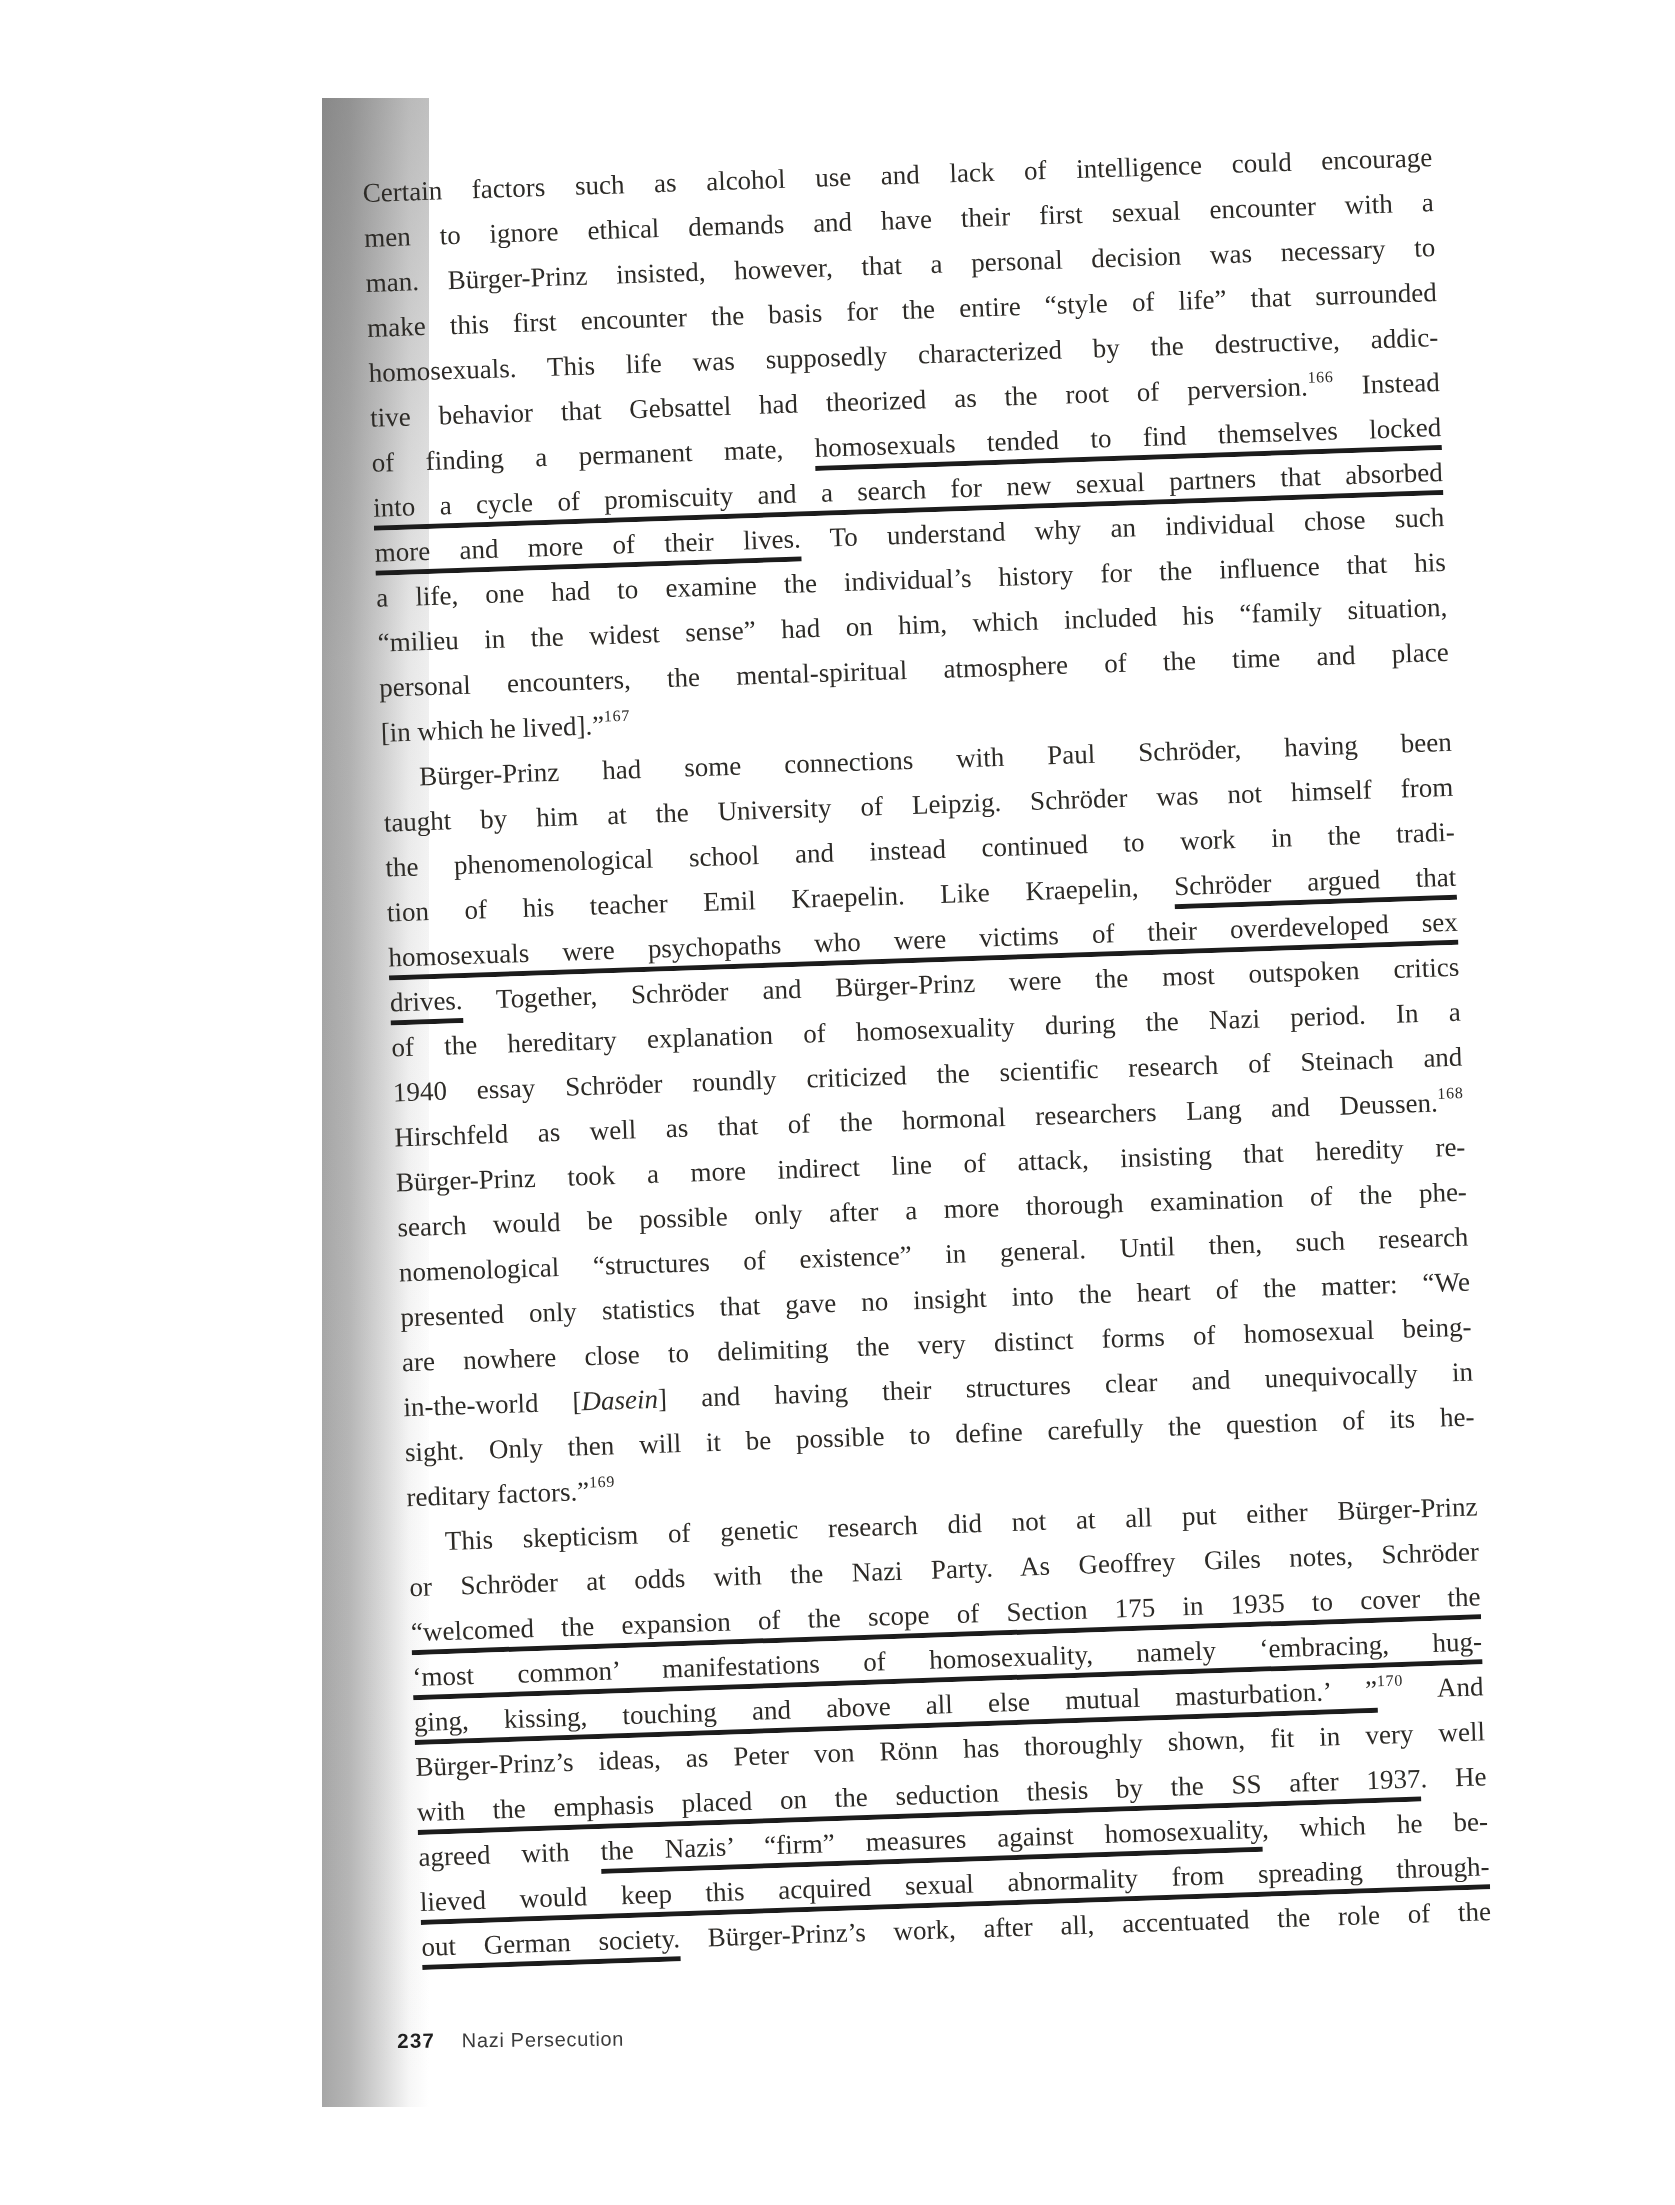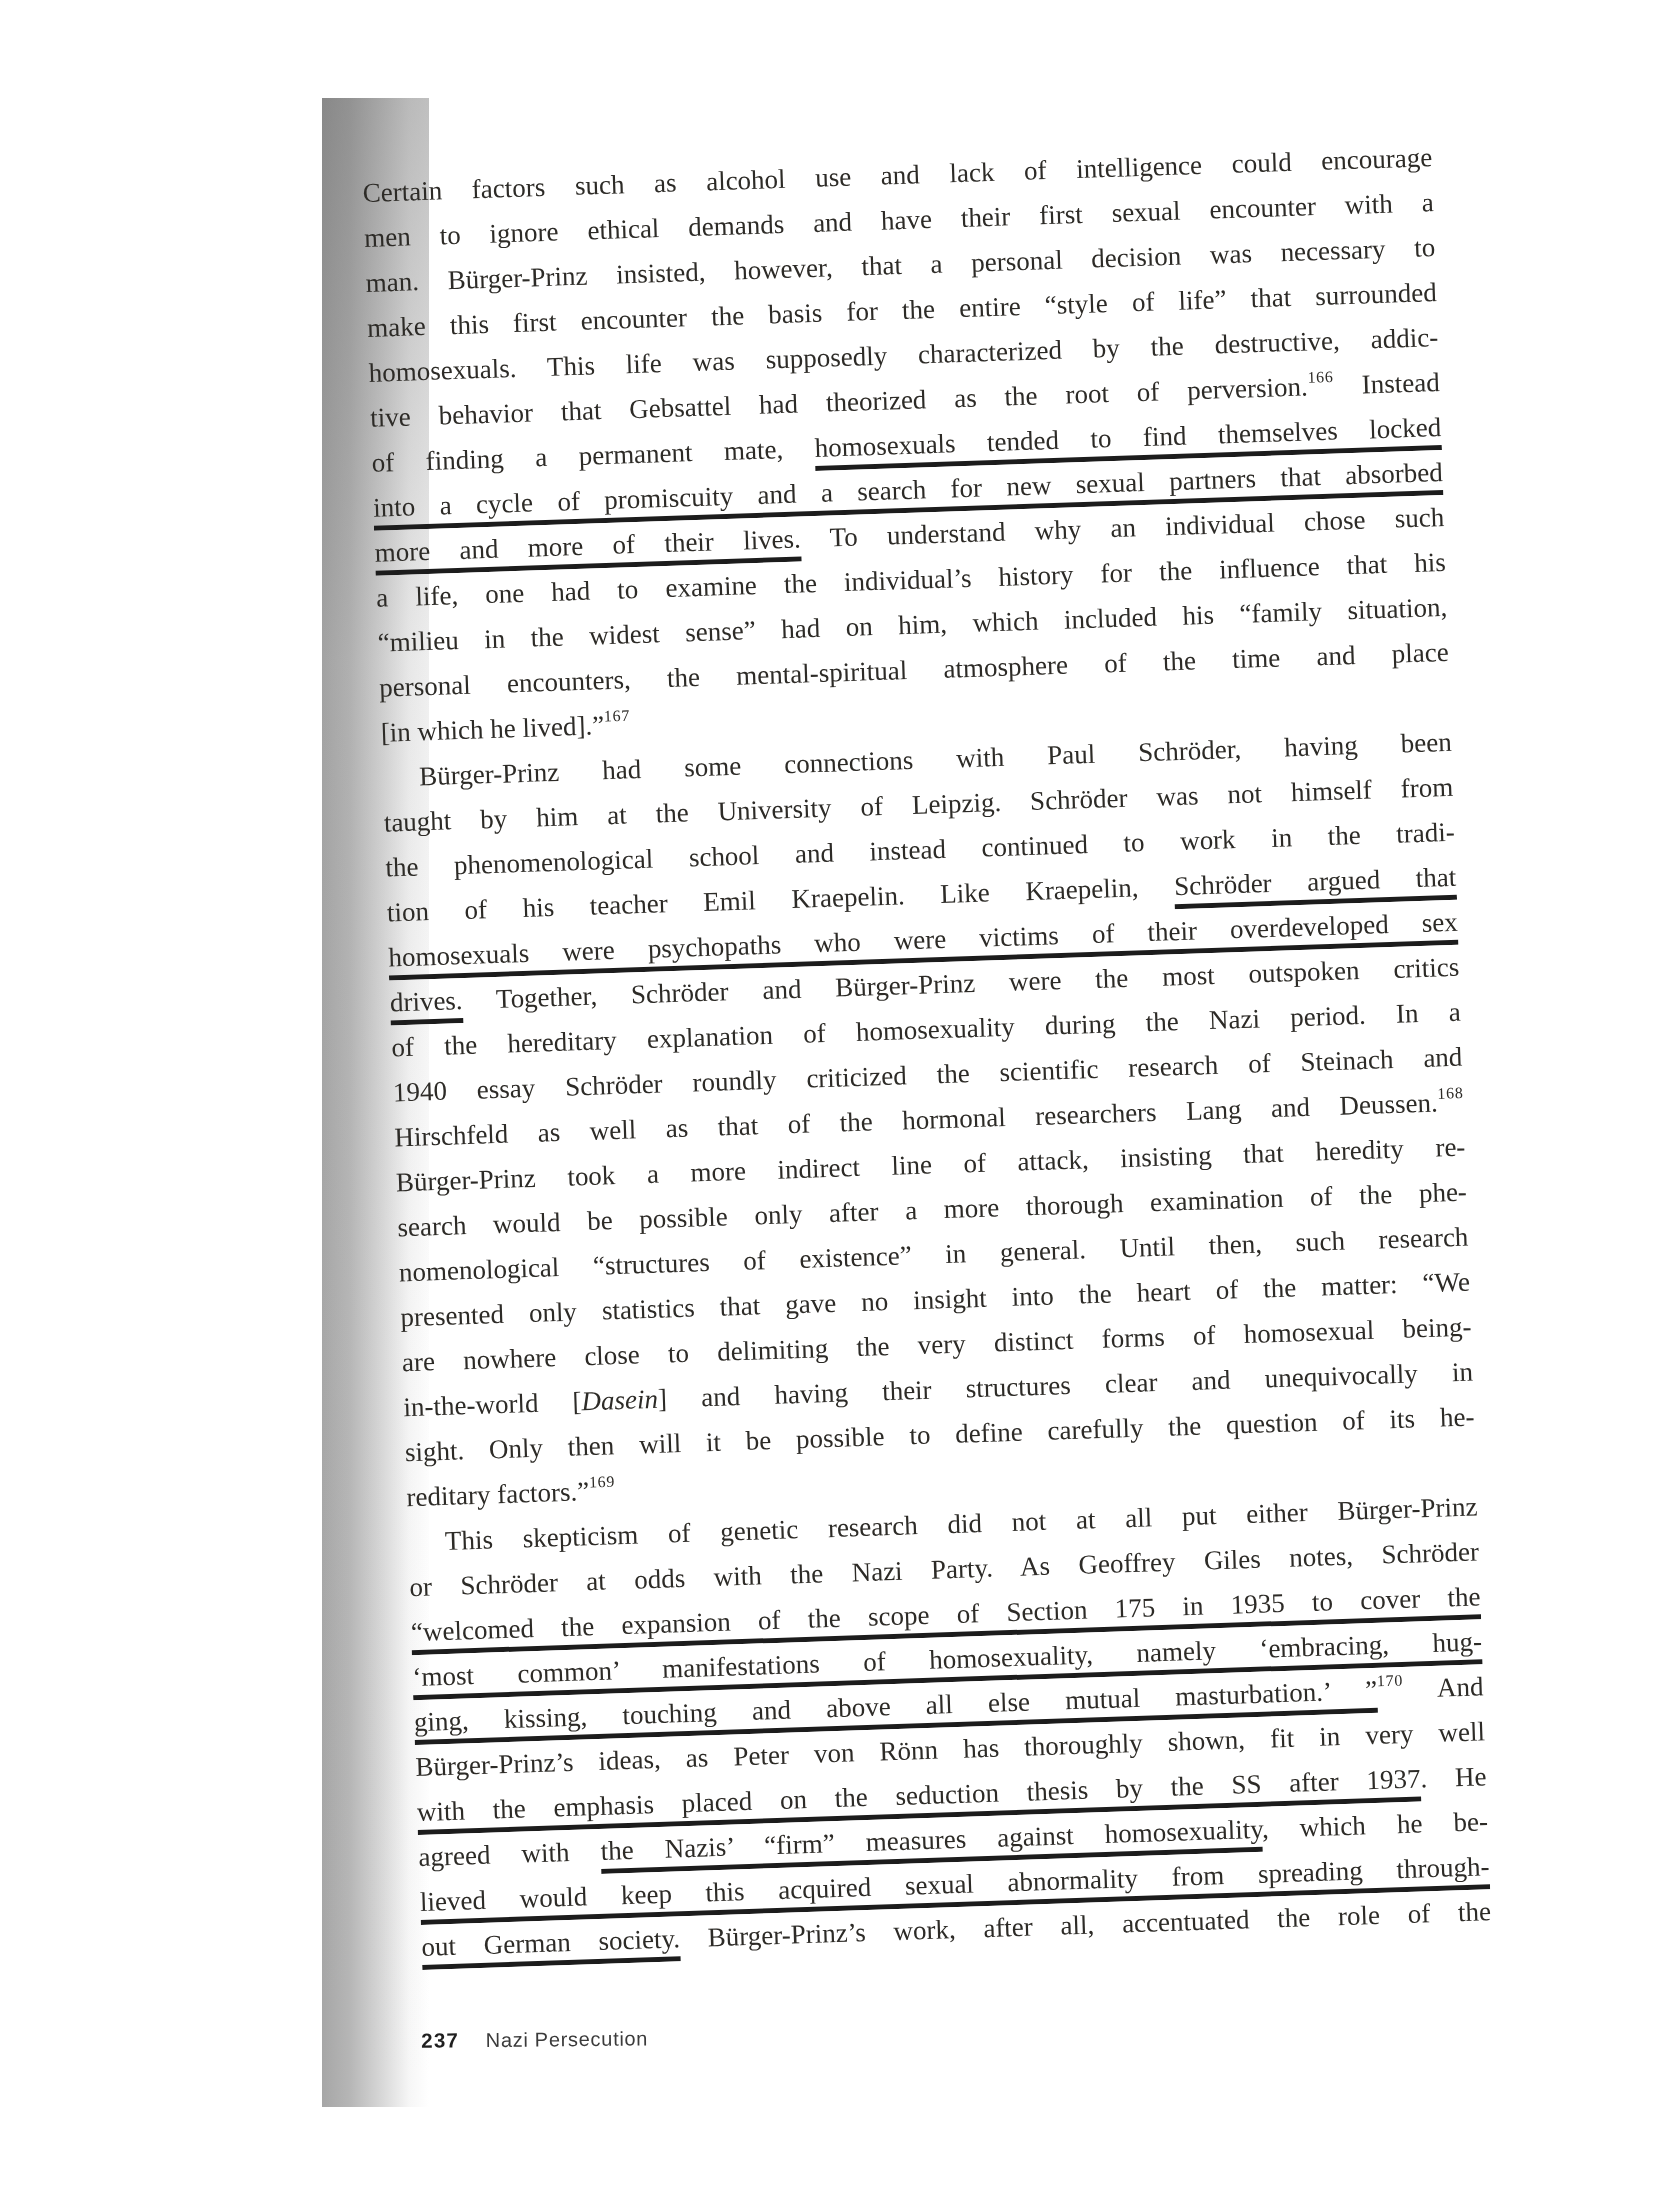--- a/index.html
+++ b/index.html
@@ -38,21 +38,21 @@
   .sup{
     font-size:16px;vertical-align:12.6px;letter-spacing:0.7px;line-height:0;
   }
   .ital{font-style:italic;}
   .footer{
     position:absolute;left:397px;top:2029px;
     display:flex;align-items:baseline;gap:26.5px;
     font-family:"Liberation Sans", sans-serif;
     transform:rotate(-0.6deg);transform-origin:0 0;
   }
-  .pagenum{font-size:20.5px;font-weight:bold;color:#1f1f1f;letter-spacing:1.3px;margin-left:24px;}
+  .pagenum{font-size:20.5px;font-weight:bold;color:#1f1f1f;letter-spacing:1.3px;}
   .runtitle{font-size:20px;color:#3b3b3b;letter-spacing:0.7px;}
 </style>
 </head>
 <body>
 
 <div class="scan">
 
   <div class="spine"></div>
 
   <div class="text-block">

